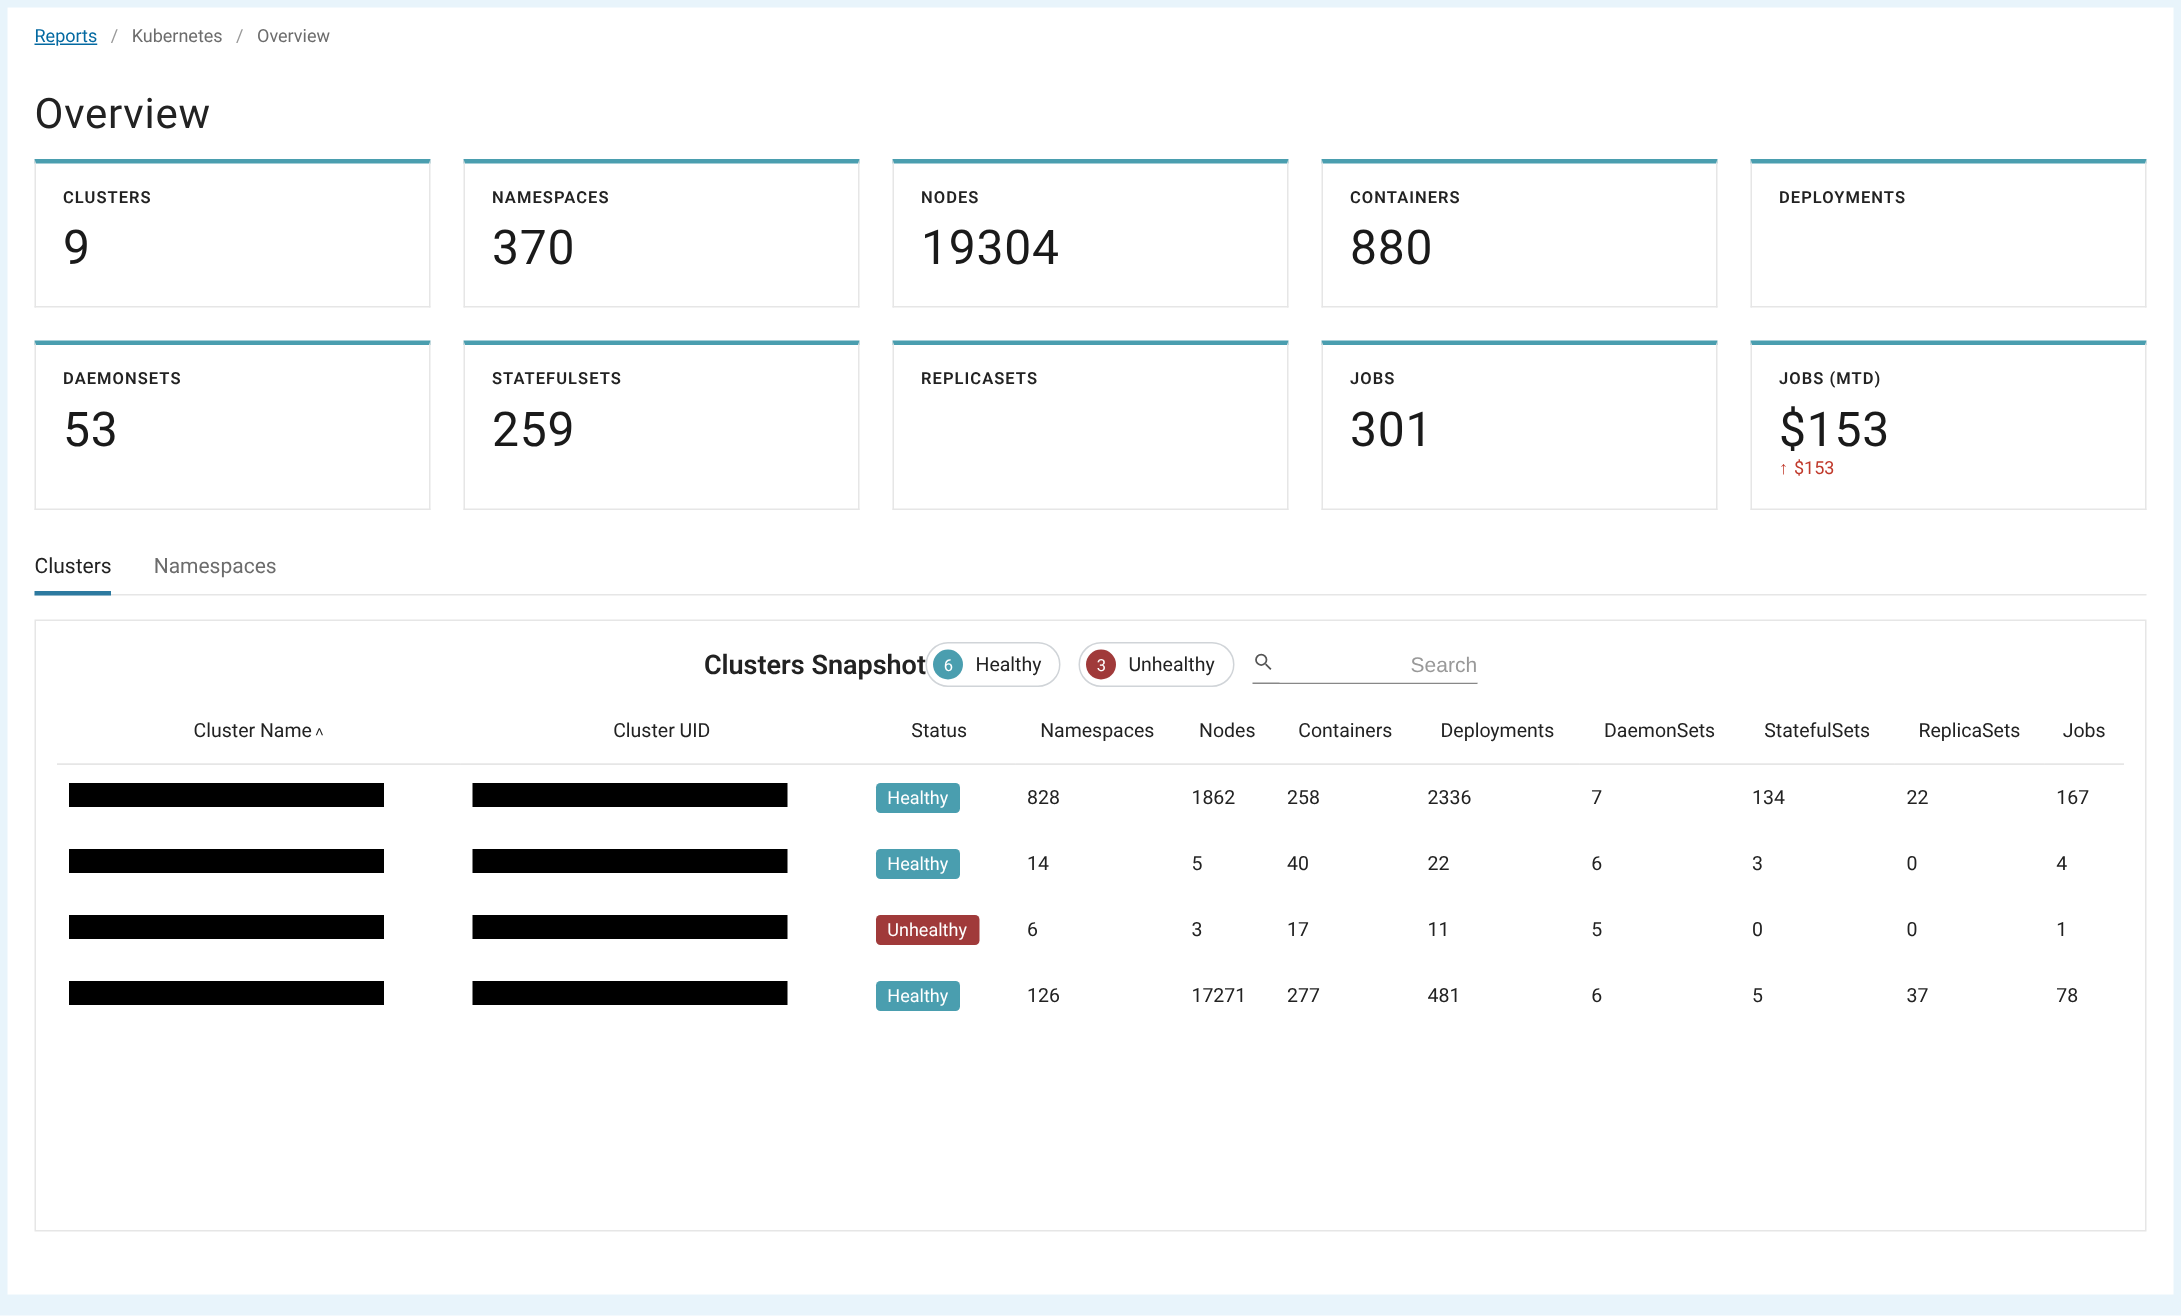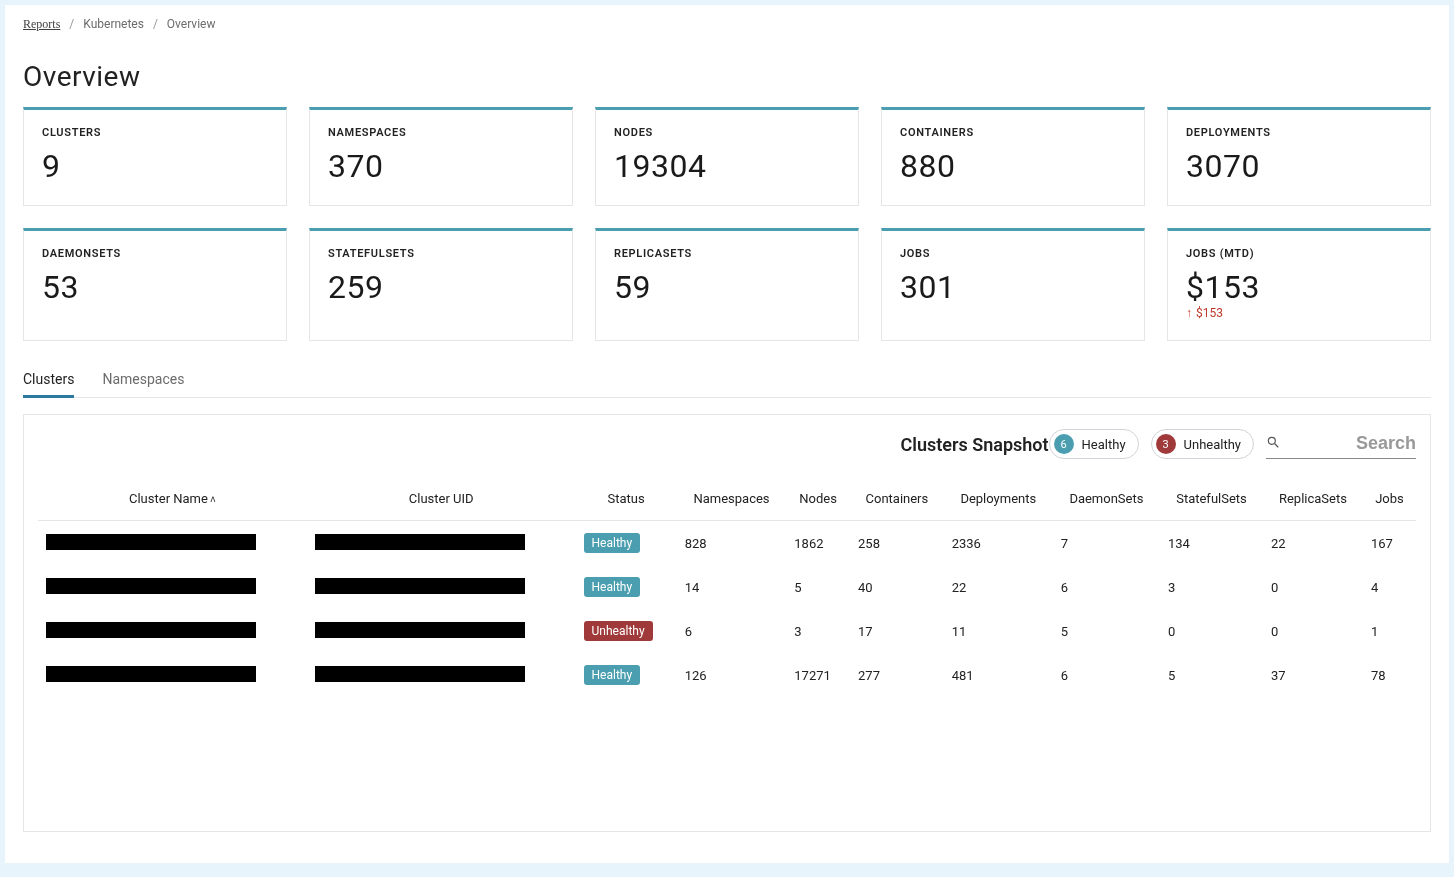--- a/index.html
+++ b/index.html
@@ -14,21 +14,21 @@
   margin: 4px;
   min-height: 860px;
   padding: 12px 18px 18px 18px;
   border: 1px solid #e8f4fb;
 }
 .breadcrumb {
   font-size: 12px;
   color: #6c6c6c;
   padding-bottom: 10px;
 }
-.breadcrumb a { color: #404040; text-decoration: underline; font-family: Liberation Serif, serif; }
+.breadcrumb a { color: #0369a1; text-decoration: underline; }
 .breadcrumb .sep { margin: 0 6px; color: #999; }
 .page-title {
   font-size: 28px;
   font-weight: 400;
   color: #222;
   letter-spacing: 0.5px;
   margin: 18px 0 14px 0;
 }
 .cards {
   display: grid;
@@ -81,23 +81,23 @@
   height: 3px;
   background: #2d7aa0;
 }
 .panel {
   border: 1px solid #e6e6e6;
   margin-top: 16px;
   padding: 14px 14px 10px 14px;
 }
 .panel-head {
   display: flex;
-  justify-content: flex-end;
+  justify-content: center;
   align-items: center;
-  margin-bottom: 20px;
+  margin-bottom: 10px;
 }
 .panel-title { font-size: 18px; font-weight: 600; }
 .panel-controls { display: flex; align-items: center; gap: 12px; }
 .pill {
   display: inline-flex;
   align-items: center;
   border: 1px solid #d0d4d8;
   border-radius: 16px;
   padding: 4px 12px 4px 4px;
   font-size: 13px;
@@ -119,25 +119,24 @@
 .search-wrap {
   display: flex;
   align-items: center;
   border-bottom: 1px solid #888;
   width: 150px;
 }
 .search-wrap svg { width: 14px; height: 14px; stroke: #555; fill: none; margin-right: 4px; }
 .search-wrap input {
   border: none;
   outline: none;
-  font-size: 18px;
+  font-size: 14px;
   width: 100%;
   padding: 4px 0;
   text-align: right;
-  font-weight: bold;
 }
 .search-wrap input::placeholder { color: #999; }
 .table-wrap {
   overflow: auto;
   height: 320px;
   position: relative;
 }
 table { width: 100%; border-collapse: collapse; font-size: 13px; }
 th {
   text-align: center;
@@ -203,33 +202,31 @@
       <div class="card">
         <div class="card-label">NODES</div>
     <div class="card-value">19304</div>
       </div>
       <div class="card">
         <div class="card-label">CONTAINERS</div>
     <div class="card-value">880</div>
       </div>
       <div class="card">
         <div class="card-label">DEPLOYMENTS</div>
-    <div class="card-value">3070</div>
       </div>
       <div class="card">
         <div class="card-label">DAEMONSETS</div>
     <div class="card-value">53</div>
       </div>
       <div class="card">
         <div class="card-label">STATEFULSETS</div>
     <div class="card-value">259</div>
       </div>
       <div class="card">
         <div class="card-label">REPLICASETS</div>
-    <div class="card-value">59</div>
       </div>
       <div class="card">
         <div class="card-label">JOBS</div>
     <div class="card-value">301</div>
       </div>
       <div class="card">
         <div class="card-label">JOBS (MTD)</div>
     <div class="card-value">$153</div>
         <div class="card-delta"><span class="arrow">↑</span>$153</div>
       </div>

